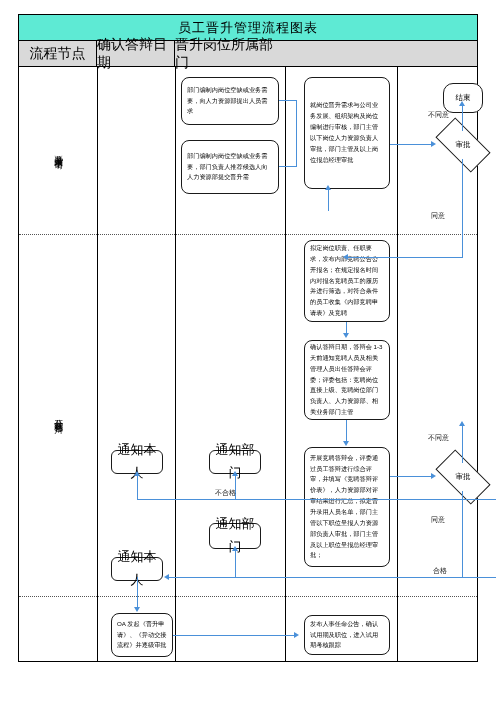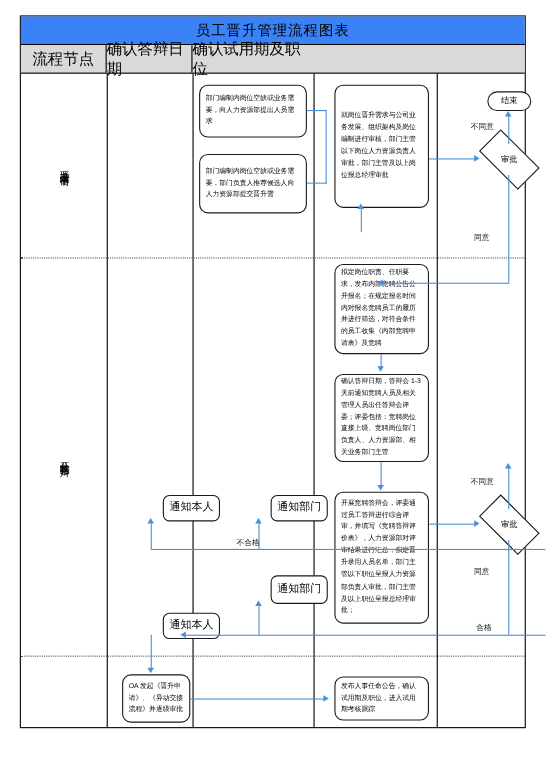--- a/index.html
+++ b/index.html
@@ -8,21 +8,21 @@
     font-family:"Liberation Sans","DejaVu Sans",sans-serif;
     color:#000;
     -webkit-font-smoothing:antialiased;
   }
   #sheet{position:relative;width:496px;height:702px;overflow:hidden;background:#fff;}
 
   
   .tbl{position:absolute;left:18px;top:14px;width:460px;height:648px;border:1px solid #000;box-sizing:border-box;}
   .title-bar{
     position:absolute;left:0;top:0;width:100%;height:26px;
-    background:#3b82f6;border-bottom:1px solid #000;box-sizing:border-box;
+    background:#5eead4;border-bottom:1px solid #000;box-sizing:border-box;
     display:flex;align-items:center;justify-content:center;
     font-size:13px;letter-spacing:1px;
   }
   .subhead{
     position:absolute;left:0;top:26px;width:100%;height:26px;
     background:#d9d9d9;border-bottom:1px solid #000;box-sizing:border-box;
     display:flex;
   }
   .subhead .cell{
     display:flex;align-items:center;justify-content:center;
@@ -65,22 +65,22 @@
   
   .node{
     position:absolute;box-sizing:border-box;
     border:1.2px solid #1a1a1a;background:#fff;
     display:flex;align-items:center;justify-content:center;
     text-align:left;
     font-size:6.2px;line-height:1.75;
     padding:4px 5px;
     border-radius:8px;
   }
-  .node.term{border-radius:10px;font-size:7.5px;text-align:center;padding:2px 4px;line-height:1.5;}
-  .node.notify{border-radius:6px;font-size:10px;text-align:center;padding:2px;margin-left:37px;}
+  .node.term{border-radius:10px;font-size:7.5px;text-align:center;padding:14px 4px;line-height:1.5;}
+  .node.notify{border-radius:6px;font-size:13px;text-align:center;padding:2px;}
 
   
   .diamond{position:absolute;}
   .diamond .dshape{
     position:absolute;left:0;top:0;width:100%;height:100%;
     background:#fff;border:1.2px solid #1a1a1a;
     transform:rotate(45deg);
     box-sizing:border-box;
   }
   .diamond .dtext{
@@ -108,21 +108,21 @@
 <body>
 
 <div id="sheet">
   <div class="tbl">
 
     <div class="title-bar">员工晋升管理流程图表</div>
 
     <div class="subhead">
       <div class="cell c0">流程节点</div>
       <div class="cell c1">确认答辩日期</div>
-      <div class="cell c2">确认试用期及职位</div>
+      <div class="cell c2">晋升岗位所属部门</div>
     </div>
 
     <div class="vline v1"></div>
     <div class="vline v2"></div>
     <div class="vline v3"></div>
     <div class="vline v4"></div>
 
     <div class="hline h1"></div>
     <div class="hline h2"></div>
 

